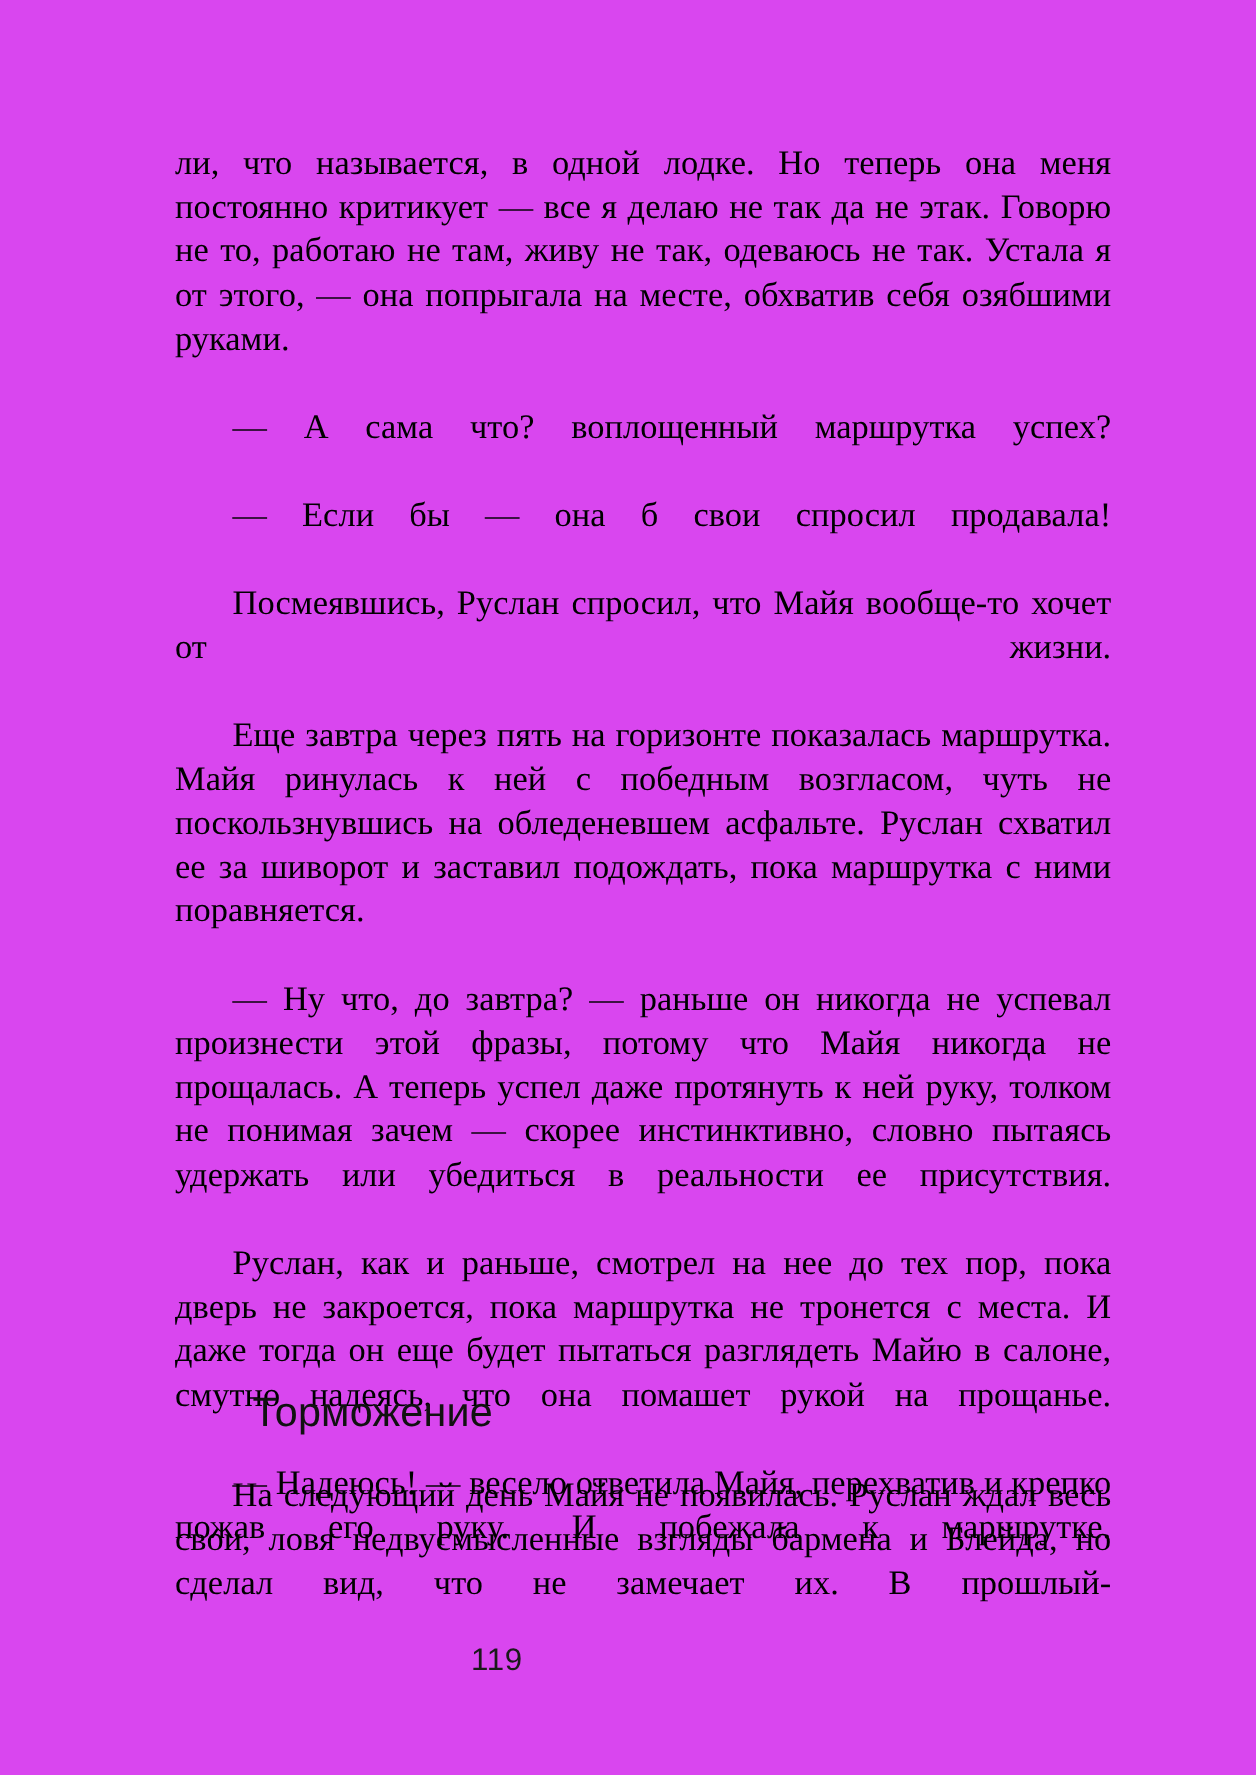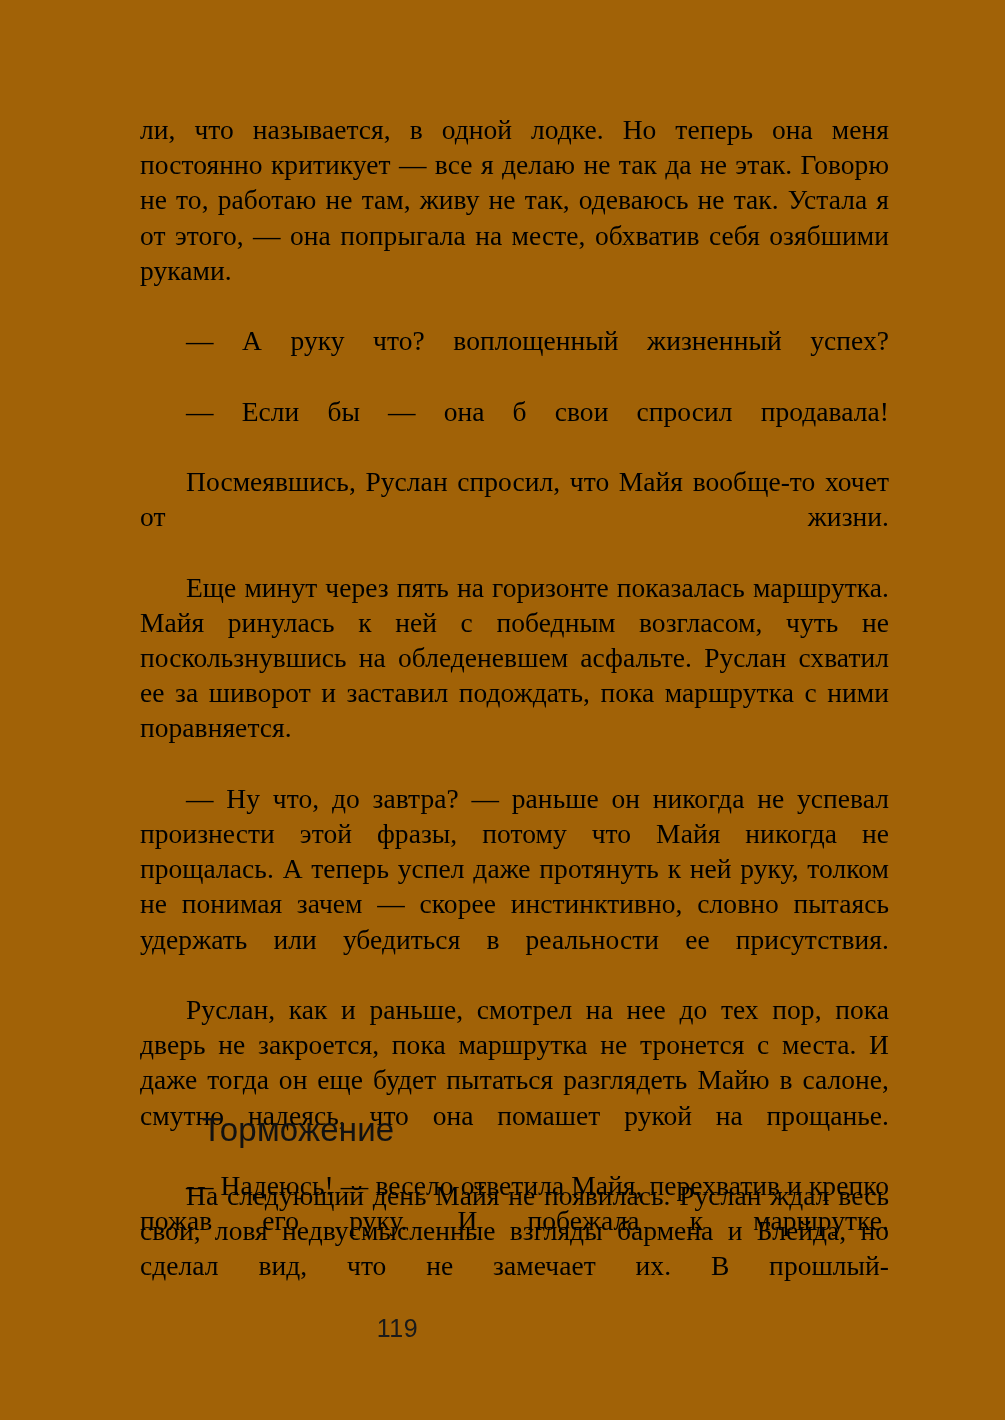--- a/index.html
+++ b/index.html
@@ -17,21 +17,21 @@
     color: #000000;
     -webkit-font-smoothing: antialiased;
   }
 
   .page {
     position: absolute;
     left: 0;
     top: 0;
     width: 1005px;
     height: 1420px;
-    background: #a16207;
+    background: #d946ef;
   }
 
   .text-column {
     position: absolute;
     left: 140px;
     top: 112px;
     width: 749px;
   }
 
   p.body-text {
@@ -92,24 +92,24 @@
     letter-spacing: 0.5px;
   }
 </style>
 </head>
 <body>
 
 <div class="page">
 
   <div class="text-column">
     <p class="body-text no-indent">ли, что называется, в одной лодке. Но теперь она меня постоянно критикует — все я делаю не так да не этак. Говорю не то, работаю не там, живу не так, одеваюсь не так. Устала я от этого, — она попрыгала на месте, обхватив себя озябшими руками.</p>
-    <p class="body-text">— А руку что? воплощенный жизненный успех?</p>
+    <p class="body-text">— А сама что? воплощенный маршрутка успех?</p>
     <p class="body-text">— Если бы — она б свои спросил продавала!</p>
     <p class="body-text">Посмеявшись, Руслан спросил, что Майя вообще-то хочет от жизни.</p>
-    <p class="body-text">Еще минут через пять на горизонте показалась маршрутка. Майя ринулась к ней с победным возгласом, чуть не поскользнувшись на обледеневшем асфальте. Руслан схватил ее за шиворот и заставил подождать, пока маршрутка с ними поравняется.</p>
+    <p class="body-text">Еще завтра через пять на горизонте показалась маршрутка. Майя ринулась к ней с победным возгласом, чуть не поскользнувшись на обледеневшем асфальте. Руслан схватил ее за шиворот и заставил подождать, пока маршрутка с ними поравняется.</p>
     <p class="body-text">— Ну что, до завтра? — раньше он никогда не успевал произнести этой фразы, потому что Майя никогда не прощалась. А теперь успел даже протянуть к ней руку, толком не понимая зачем — скорее инстинктивно, словно пытаясь удержать или убедиться в реальности ее присутствия.</p>
     <p class="body-text">Руслан, как и раньше, смотрел на нее до тех пор, пока дверь не закроется, пока маршрутка не тронется с места. И даже тогда он еще будет пытаться разглядеть Майю в салоне, смутно надеясь, что она помашет рукой на прощанье.</p>
     <p class="body-text">— Надеюсь! — весело ответила Майя, перехватив и крепко пожав его руку. И побежала к маршрутке.</p>
   </div>
 
   <h2 class="chapter-heading">Торможение</h2>
 
   <div class="after-heading">
     <p class="body-text">На следующий день Майя не появилась. Руслан ждал весь свои, ловя недвусмысленные взгляды бармена и Блейда, но сделал вид, что не замечает их. В прошлый-</p>
   </div>

